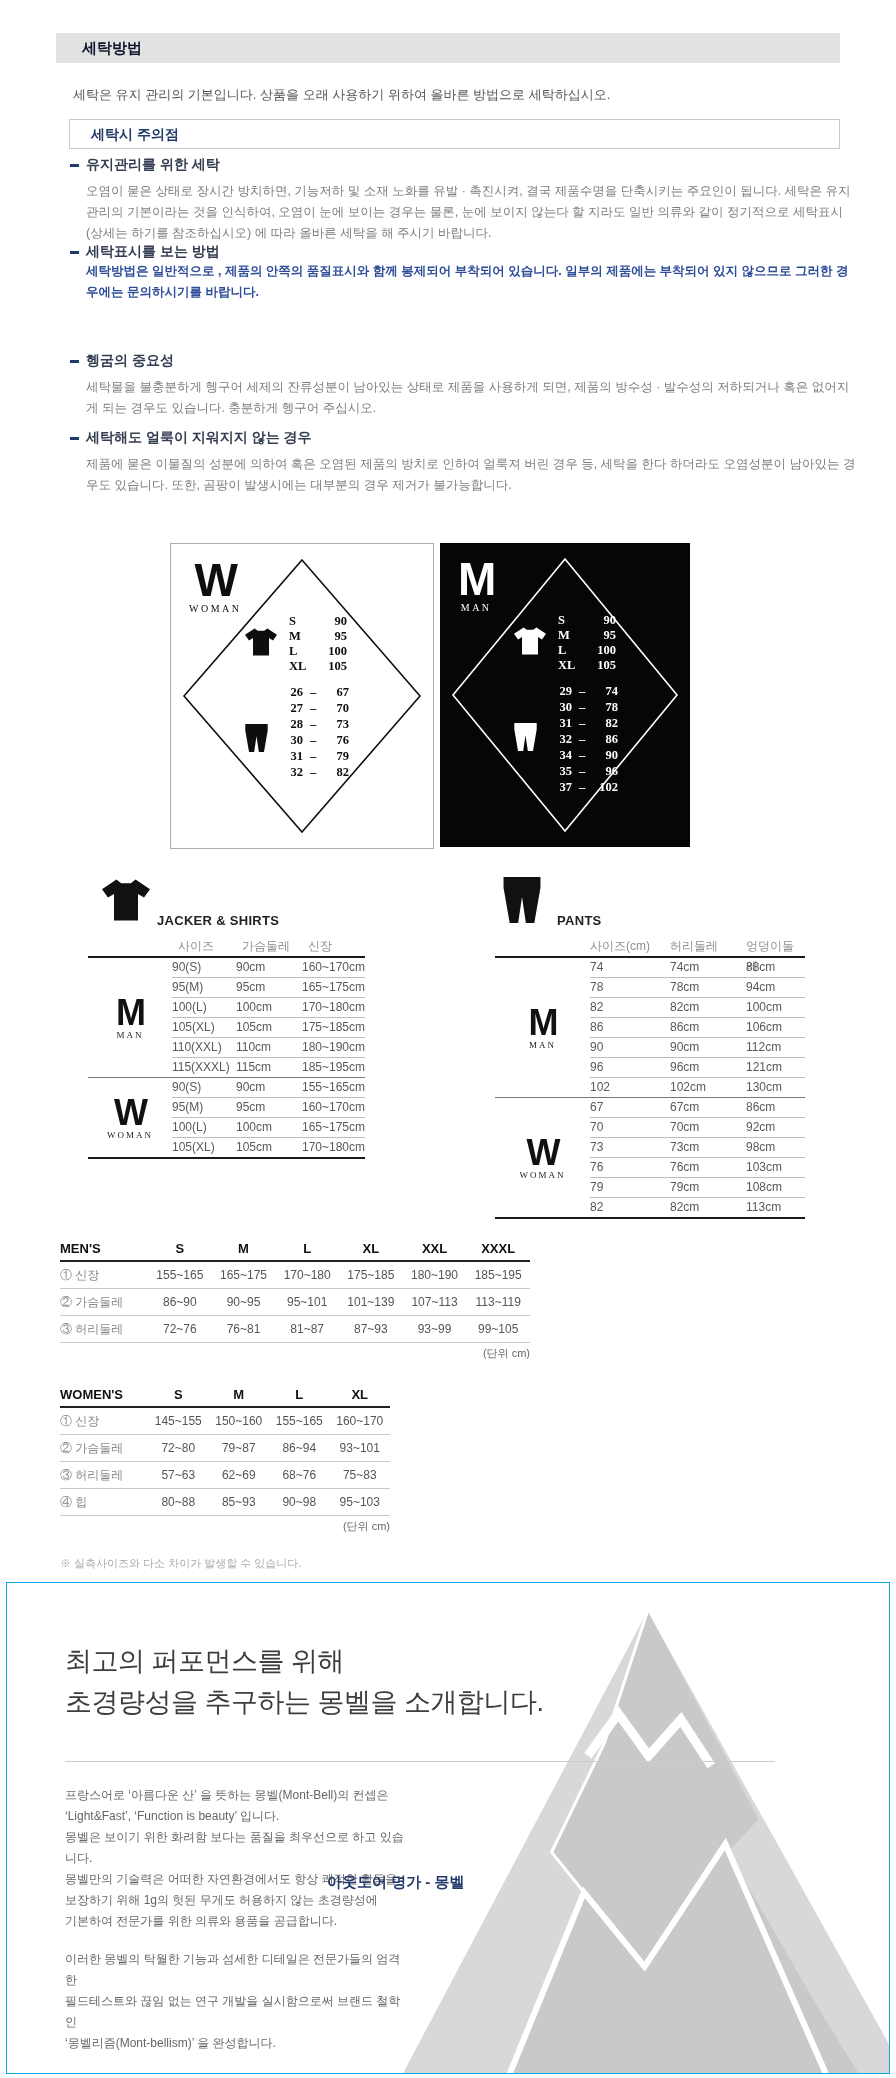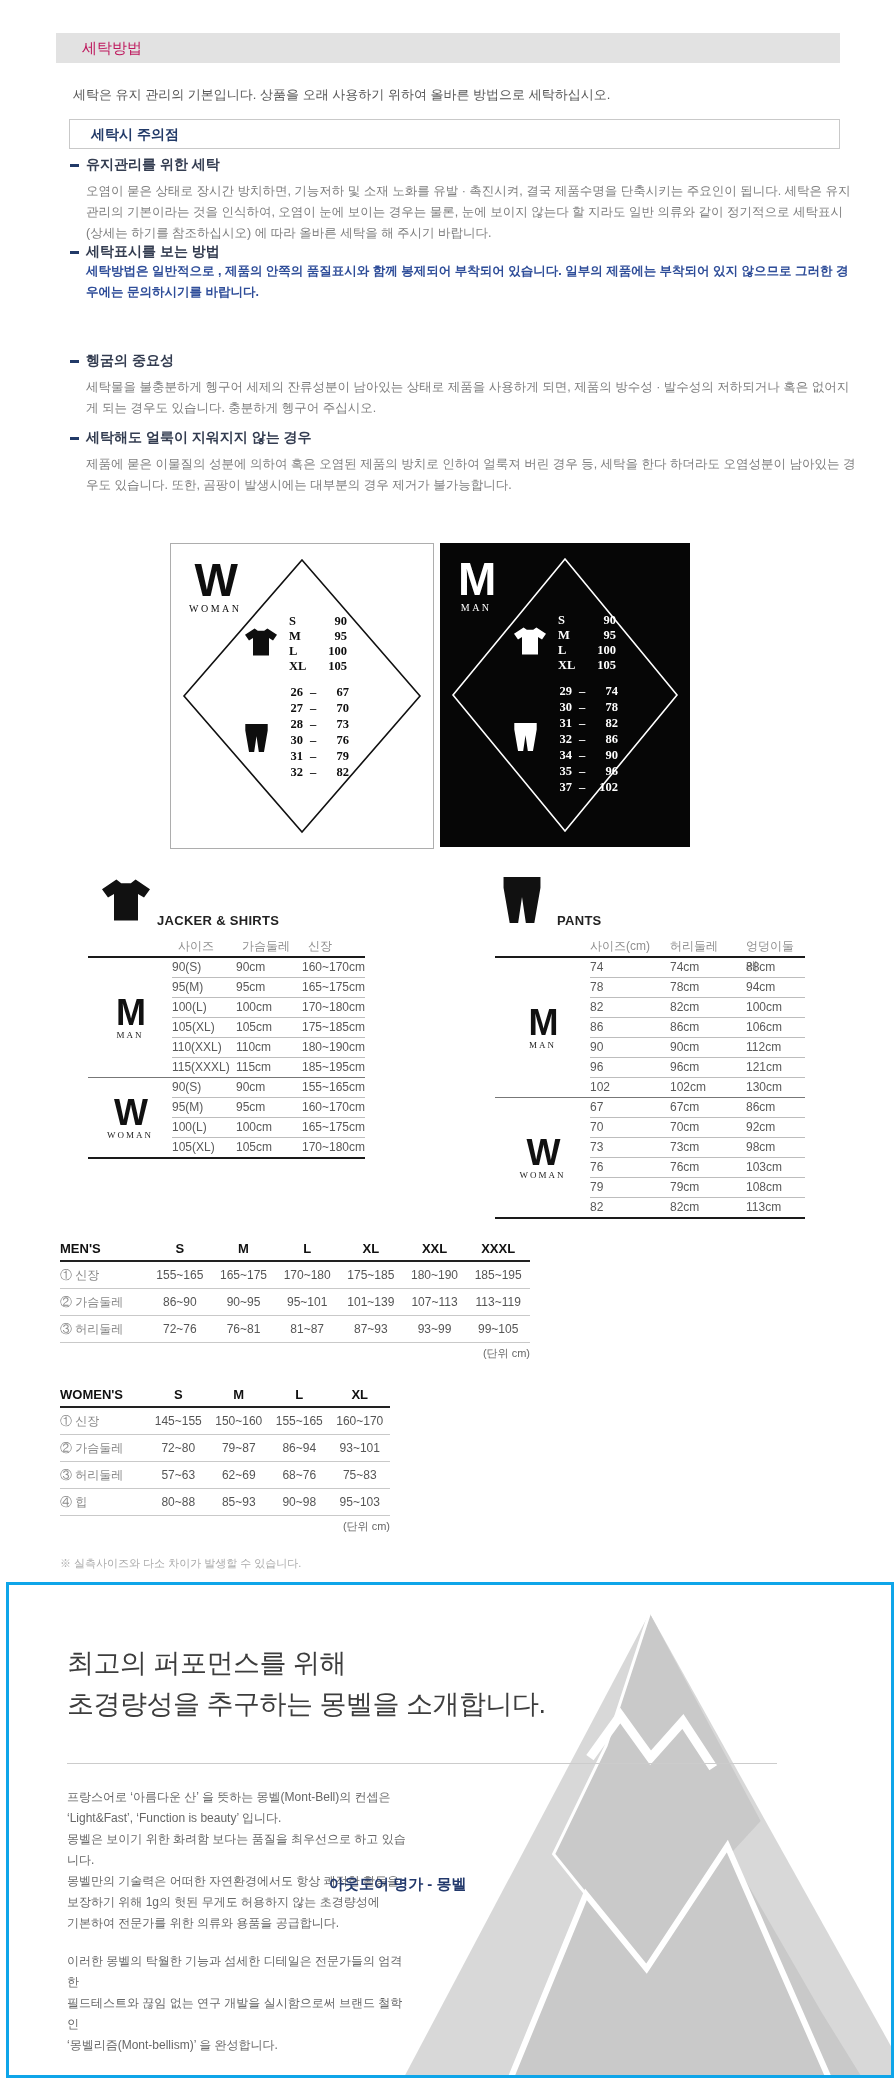--- a/index.html
+++ b/index.html
@@ -1,20 +1,20 @@
 <!DOCTYPE html>
 <html><head>
 <meta charset="utf-8">
 <style>
   html,body{margin:0;padding:0;background:#fff;}
   #page{position:relative;width:896px;height:2078px;background:#fff;overflow:hidden;
         font-family:"Liberation Sans",sans-serif;-webkit-font-smoothing:antialiased;}
   
   .bar-header{position:absolute;left:56px;top:33px;width:758px;height:30px;background:#e2e2e2;
-              line-height:30px;padding-left:26px;font-size:15px;font-weight:normal;color:#be185d;}
+              line-height:30px;padding-left:26px;font-size:15px;font-weight:bold;color:#0f172a;}
   .intro{position:absolute;left:73px;top:86px;font-size:13px;color:#555;}
   .notice-box{position:absolute;left:69px;top:119px;width:748px;height:28px;border:1px solid #c9c9c9;
               line-height:28px;padding-left:21px;font-size:14px;font-weight:bold;color:#223a68;}
   .wsec{position:absolute;left:70px;width:790px;}
   .sec-title-row{display:flex;align-items:center;gap:7px;}
   .dash{width:9px;height:3px;background:#223a68;flex:0 0 auto;}
   .sec-title{font-size:14px;font-weight:bold;color:#333c50;}
   .sec-body{margin:7px 0 0 16px;font-size:12.5px;color:#7d7d7d;line-height:21px;width:772px;}
   .sec-hl{margin:0 0 0 16px;font-size:12.5px;color:#2e4d99;font-weight:bold;line-height:21px;width:772px;}
   
@@ -65,21 +65,21 @@
   #womens{left:60px;top:1382px;width:330px;}
   .mt-head{display:flex;align-items:center;height:24px;border-bottom:2px solid #222;font-weight:bold;color:#111;}
   .mt-title{width:88px;font-size:13px;}
   .mt-col{flex:1;text-align:center;font-size:13px;}
   .mt-row{display:flex;align-items:center;height:26px;border-bottom:1px solid #c9c9c9;color:#555;}
   .mt-label{width:88px;color:#888;}
   .mt-cell{flex:1;text-align:center;}
   .mt-unit{text-align:right;font-size:11px;color:#666;margin-top:3px;}
   .note{position:absolute;left:60px;top:1556px;font-size:11px;color:#ababab;}
   
-  .brand-box{position:absolute;left:6px;top:1582px;width:882px;height:490px;border:3px solid #0ea5e9;background:#fff;overflow:hidden;}
+  .brand-box{position:absolute;left:6px;top:1582px;width:882px;height:490px;border:1px solid #0ea5e9;background:#fff;overflow:hidden;}
   .mtn{position:absolute;right:-6px;bottom:-2px;width:505px;height:482px;}
   .brand-heading{position:absolute;left:58px;top:58px;font-size:27px;color:#3d3d3d;line-height:41px;letter-spacing:-.5px;}
   .brand-divider{position:absolute;left:58px;top:178px;width:710px;height:1px;background:#ccc;}
   .brand-p{position:absolute;left:58px;width:345px;font-size:12px;color:#666;line-height:21px;}
   #bp1{top:202px;}#bp2{top:286px;}#bp3{top:366px;}
   .brand-tagline{position:absolute;left:320px;top:290px;font-size:15px;font-weight:bold;color:#22386b;}
   .brand-logo{position:absolute;left:320px;top:308px;display:flex;align-items:center;
               font-family:"Liberation Serif",serif;font-weight:bold;font-size:52px;color:#1c3e7d;letter-spacing:1px;}
   .logo-diamond{width:30px;height:42px;margin:6px 5px 0 5px;}
 </style>

